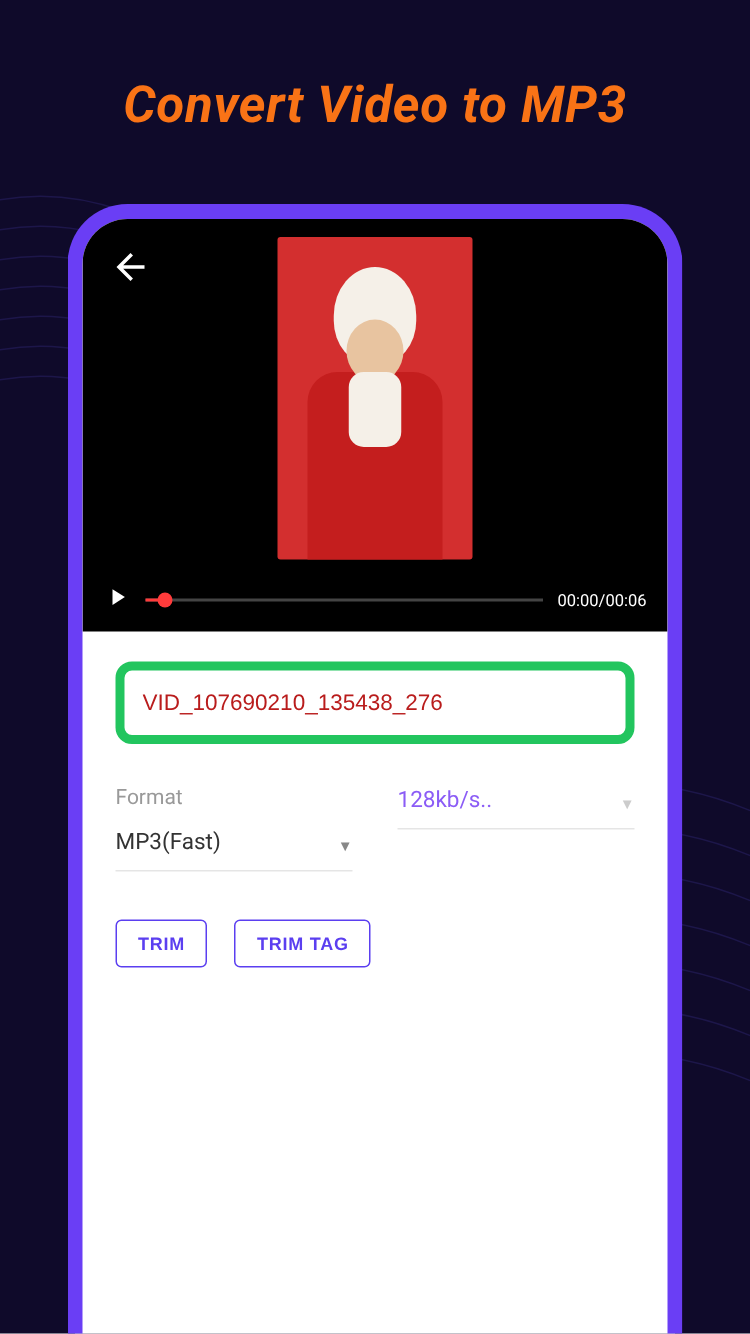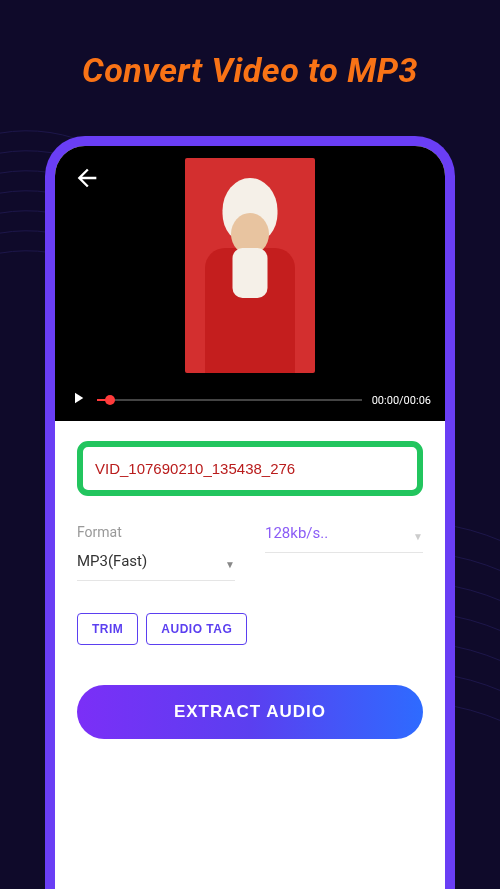--- a/index.html
+++ b/index.html
@@ -209,21 +209,21 @@
       color: #333;
     }
     .dd-value.muted { color: #8b5cf6; }
     .dd-caret {
       color: #888;
       font-size: 10px;
     }
     .dd-caret.muted { color: #ccc; }
     .action-row {
       display: flex;
-      gap: 8px;
+      gap: 18px;
       margin-top: 32px;
     }
     .pill-btn {
       padding: 8px 14px;
       border: 1.5px solid #5b3ff0;
       border-radius: 4px;
       font-size: 12px;
       font-weight: 600;
       color: #5b3ff0;
       background: #fff;
@@ -317,19 +317,18 @@
       <div class="dropdown-col">
         <div class="dd-control">
           <span class="dd-value muted">128kb/s..</span>
           <span class="dd-caret muted">▼</span>
         </div>
       </div>
     </div>
 
     <div class="action-row">
       <button class="pill-btn">TRIM</button>
-      <button class="pill-btn">AUDIO TAG</button>
-    </div>
-
-    <button class="extract-btn">EXTRACT AUDIO</button>
+      <button class="pill-btn">TRIM TAG</button>
+    </div>
+
   </div>
 
 </div>
 
 </body></html>

